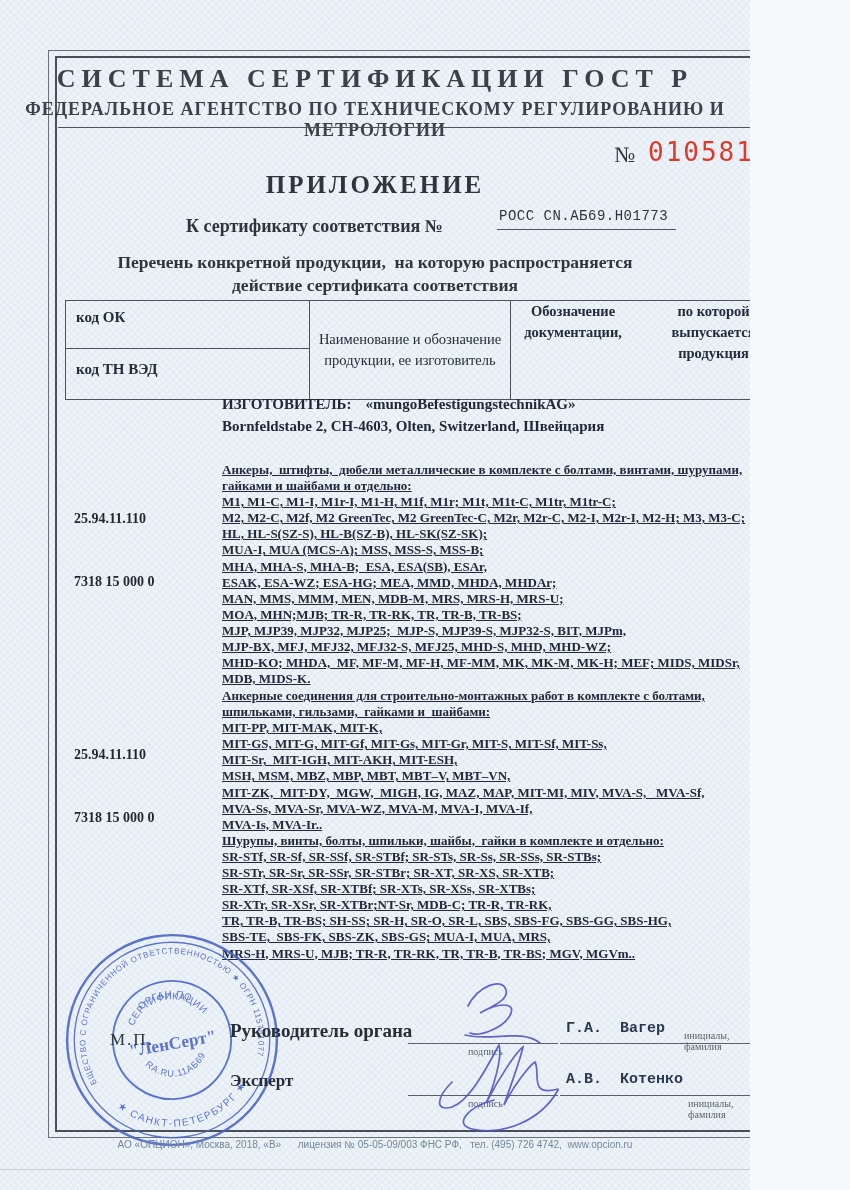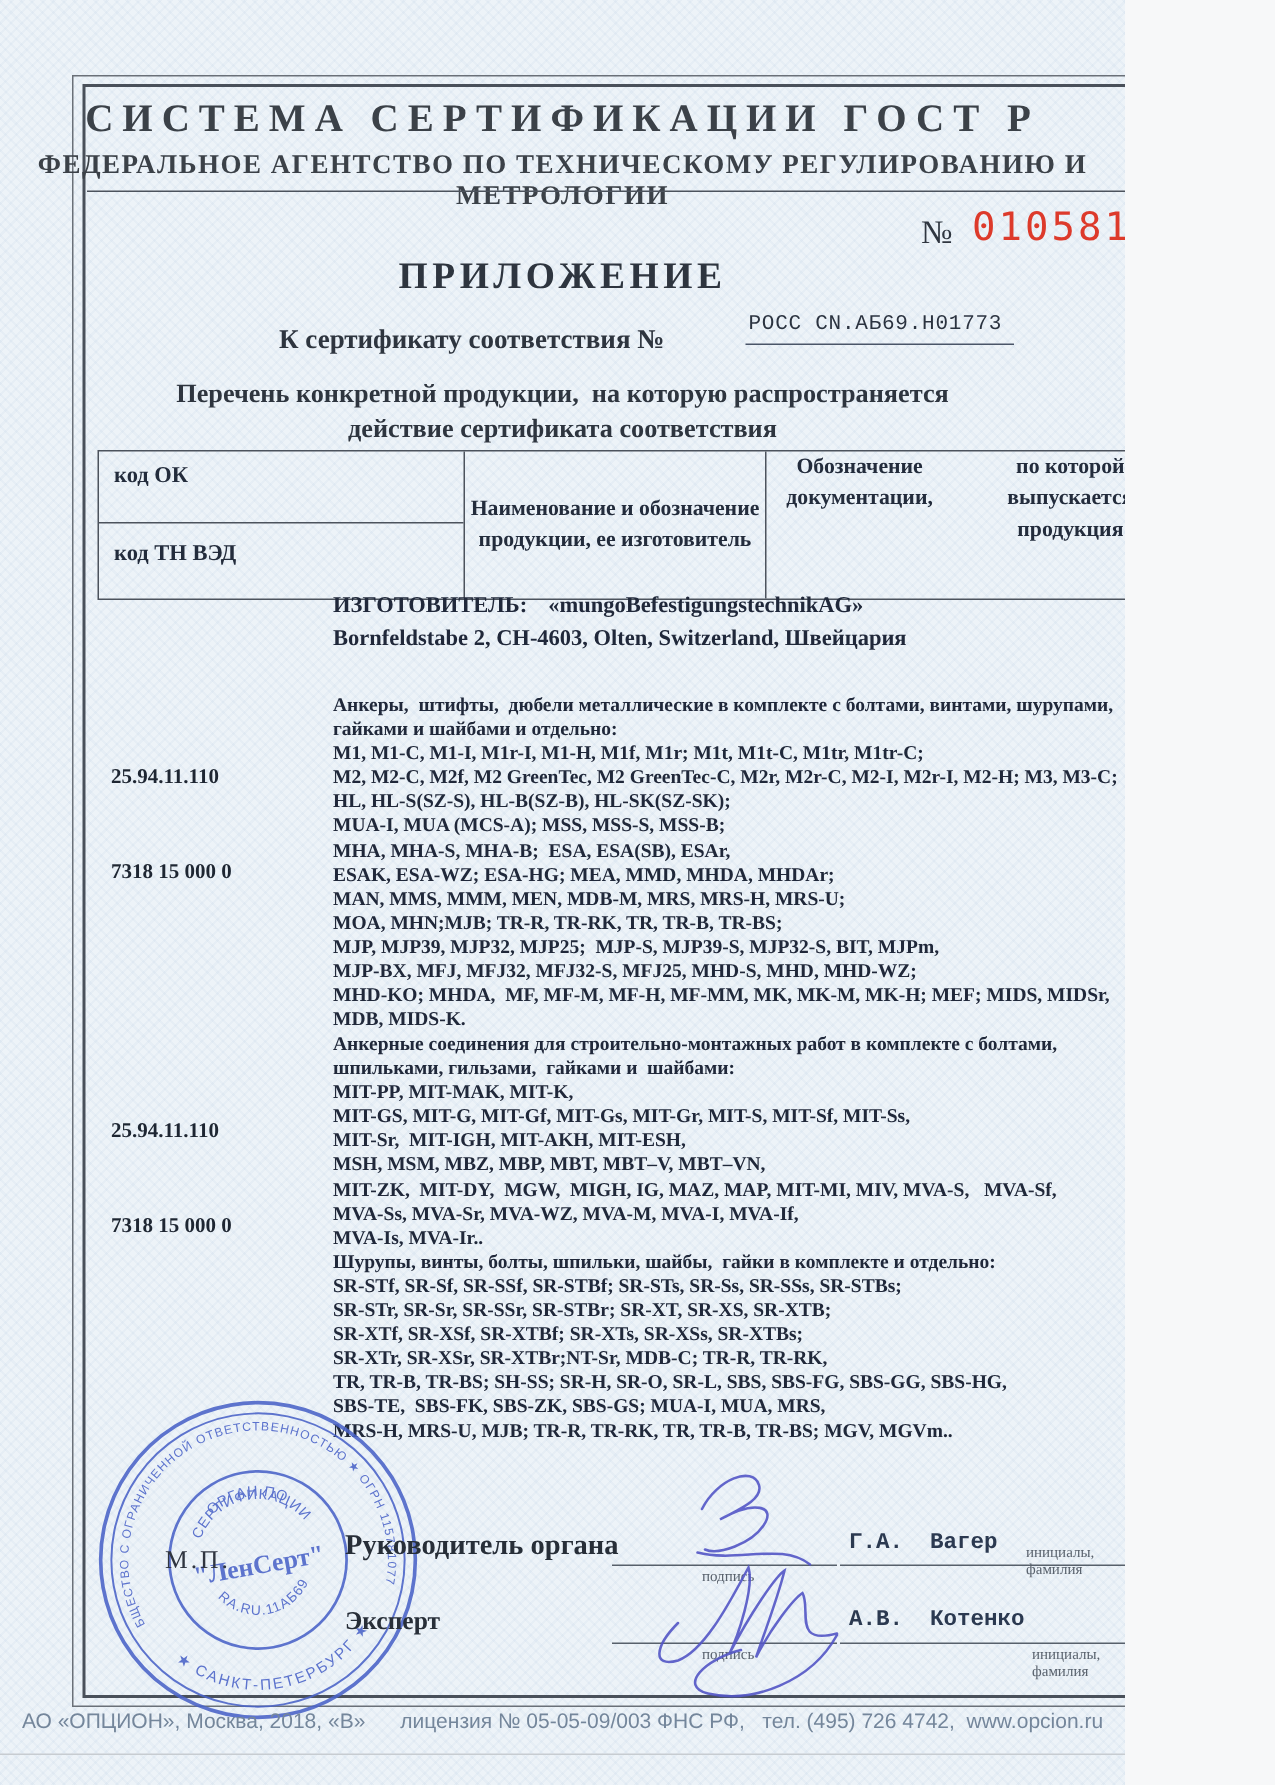--- a/index.html
+++ b/index.html
@@ -34,32 +34,32 @@
     padding:0 8px 5px 2px;min-width:160px;}
 
   .purpose1{top:252px;font-size:17.5px;font-weight:bold;color:#2e353f;white-space:pre;}
   .purpose2{top:275px;font-size:17.5px;font-weight:bold;color:#2e353f;}
 
   .thead{left:65px;top:300px;width:726px;height:98px;border:1.5px solid #4c535d;display:flex;}
   .thead .c1{width:243px;border-right:1.5px solid #4c535d;display:flex;flex-direction:column;}
   .thead .c1 .r1{flex:1;border-bottom:1.5px solid #4c535d;padding:8px 0 0 10px;font-size:15px;font-weight:bold;}
   .thead .c1 .r2{flex:1;padding:12px 0 0 10px;font-size:15px;font-weight:bold;}
   .thead .c2{width:200px;border-right:1.5px solid #4c535d;display:flex;flex-direction:column;
-    justify-content:center;text-align:center;font-size:14.5px;font-weight:bold;line-height:21px;}
+    justify-content:center;text-align:center;font-size:14.5px;font-weight:normal;line-height:21px;}
   .thead .c3{flex:1;display:flex;flex-direction:row;justify-content:center;text-align:center;
     font-size:14.5px;font-weight:bold;line-height:21px;}
 
   .manu{left:222px;top:396px;font-size:15px;font-weight:bold;color:#20283a;}
   .manu .nm{margin-left:14px;}
   .manu .addr{margin-top:5px;font-weight:bold;}
 
   .pblock{left:0;right:0;}
   .codes{position:absolute;left:74px;width:145px;font-size:14px;font-weight:bold;color:#1e2632;line-height:21px;white-space:pre;}
   .plines{position:absolute;left:222px;width:578px;font-size:13px;font-weight:bold;color:#20283a;}
-  .code-line{line-height:16.1px;white-space:pre;}
+  .code-line{line-height:16.1px;white-space:pre;text-decoration:underline;}
 
   .stamp-wrap{left:60px;top:928px;width:224px;height:224px;transform:rotate(-10deg);opacity:.88;}
   .stamp-wrap svg{display:block;}
   .stamp-ring-font{font-family:"Liberation Sans","DejaVu Sans",sans-serif;fill:#4a63c8;}
   .mp-label{left:110px;top:1030px;font-size:17px;color:#2f3540;letter-spacing:2px;}
 
   .role1{left:230px;top:1020px;font-size:19px;font-weight:bold;color:#272e38;}
   .role2{left:230px;top:1071px;font-size:17px;font-weight:bold;color:#272e38;}
   .sline{border-top:1.2px solid #57606b;}
   .sline1{left:408px;top:1043px;width:150px;}
@@ -69,21 +69,21 @@
   .scap{font-size:10px;color:#5a636e;font-family:Liberation Serif, serif;margin-left:20px;}
   .scap1{left:448px;top:1046px;}
   .scap2{left:448px;top:1098px;}
   .ncap1{left:664px;top:1030px;}
   .ncap2{left:668px;top:1098px;}
   .sname{font-family:"Liberation Mono","DejaVu Sans Mono",monospace;font-size:15px;font-weight:bold;color:#2b3950;white-space:pre;}
   .sname1{left:566px;top:1020px;}
   .sname2{left:566px;top:1071px;}
   .sig-svg{left:0;top:0;width:850px;height:1190px;pointer-events:none;}
 
-  .footer{top:1139px;font-size:14px;color:#74869b;font-family:"Liberation Sans","DejaVu Sans",sans-serif;white-space:pre;}
+  .footer{top:1139px;font-size:10px;color:#74869b;font-family:"Liberation Sans","DejaVu Sans",sans-serif;white-space:pre;}
 </style>
 </head>
 <body>
 
 <div class="sheet">
 
   <div class="frame-outer">
     <div class="frame-inner"></div>
   </div>
 

